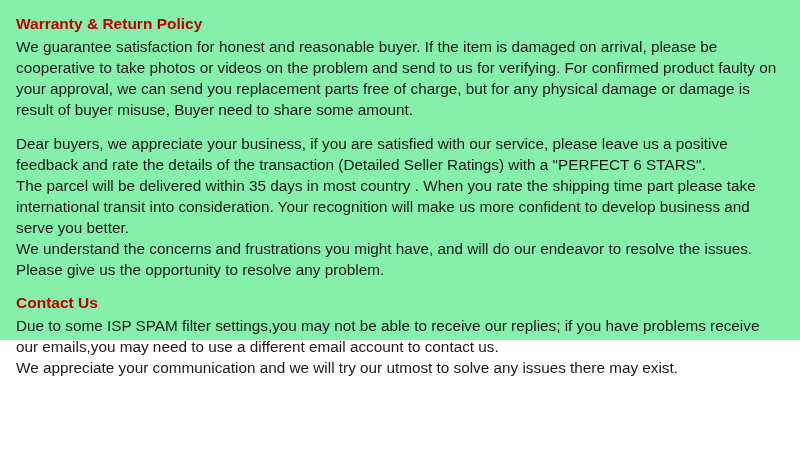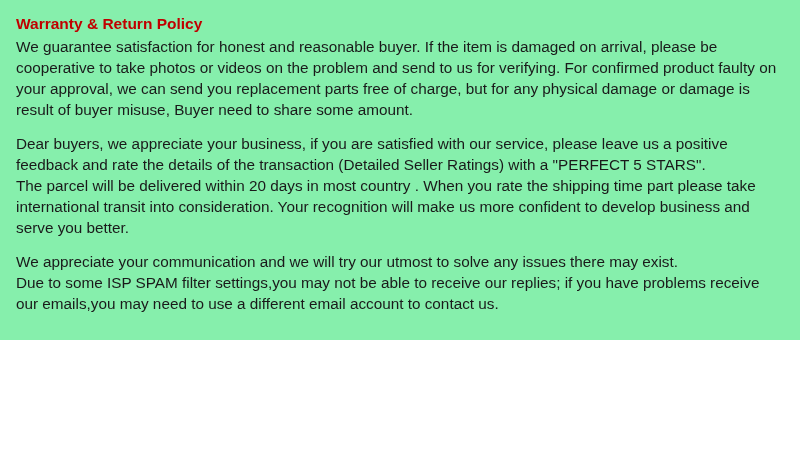--- a/index.html
+++ b/index.html
@@ -54,27 +54,29 @@
     <div class="section-heading" style="color: rgb(192, 0, 0);">Warranty &amp; Return Policy</div>
     <div class="section-body">
       <p class="para">We guarantee satisfaction for honest and reasonable buyer. If the item is damaged on arrival, please be cooperative to take photos or videos on the problem and send to us for verifying. For confirmed product faulty on your approval, we can send you replacement parts free of charge, but for any physical damage or damage is result of buyer misuse, Buyer need to share some amount.</p>
     </div>
   </div>
 
   <div class="gap-after-section"></div>
 
   <div class="section">
     <div class="section-body">
-      <p class="para">Dear buyers, we appreciate your business, if you are satisfied with our service, please leave us a positive feedback and rate the details of the transaction (Detailed Seller Ratings) with a "PERFECT 5 STARS".</p>
-      <p class="para">The parcel will be delivered within 20 days in most country . When you rate the shipping time part please take international transit into consideration. Your recognition will make us more confident to develop business and serve you better.</p>
+      <p class="para">Dear buyers, we appreciate your business, if you are satisfied with our service, please leave us a positive feedback and rate the details of the transaction (Detailed Seller Ratings) with a "PERFECT 6 STARS".</p>
+      <p class="para">The parcel will be delivered within 35 days in most country . When you rate the shipping time part please take international transit into consideration. Your recognition will make us more confident to develop business and serve you better.</p>
+      <p class="para">We understand the concerns and frustrations you might have, and will do our endeavor to resolve the issues. Please give us the opportunity to resolve any problem.</p>
     </div>
   </div>
 
   <div class="gap-after-section"></div>
 
   <div class="section">
+    <div class="section-heading" style="color: rgb(192, 0, 0);">Contact Us</div>
     <div class="section-body">
+      <p class="para">Due to some ISP SPAM filter settings,you may not be able to receive our replies; if you have problems receive our emails,you may need to use a different email account to contact us.</p>
       <p class="para">We appreciate your communication and we will try our utmost to solve any issues there may exist.</p>
-      <p class="para">Due to some ISP SPAM filter settings,you may not be able to receive our replies; if you have problems receive our emails,you may need to use a different email account to contact us.</p>
     </div>
   </div>
 
 </div>
 
 </body></html>

